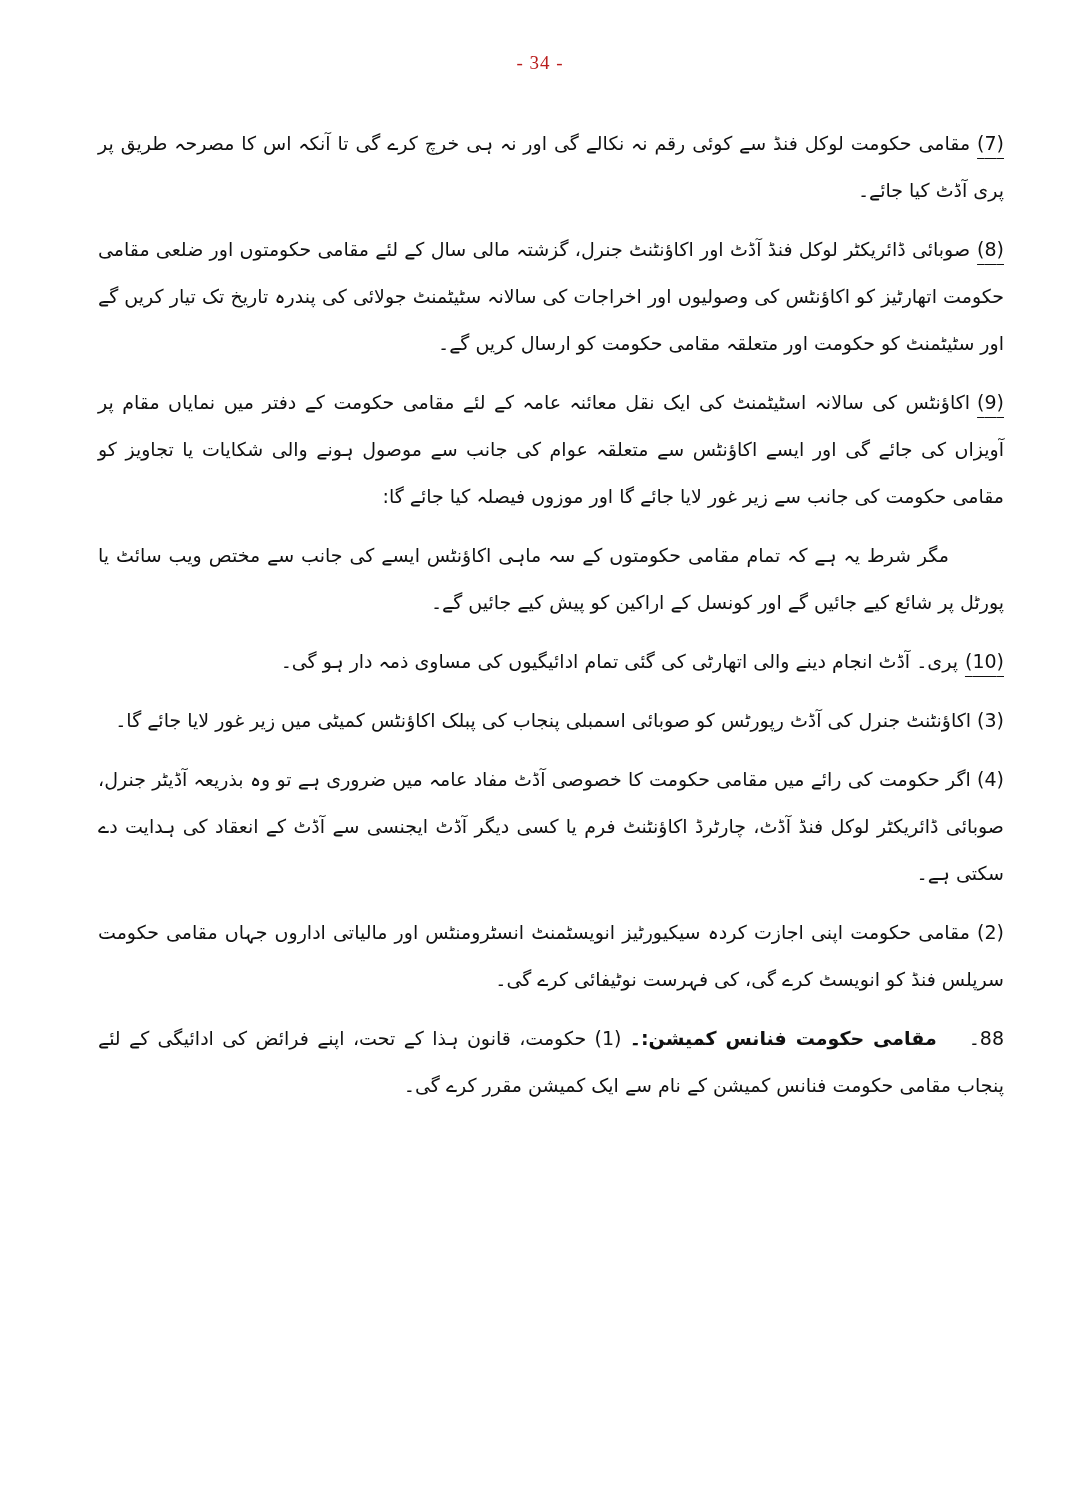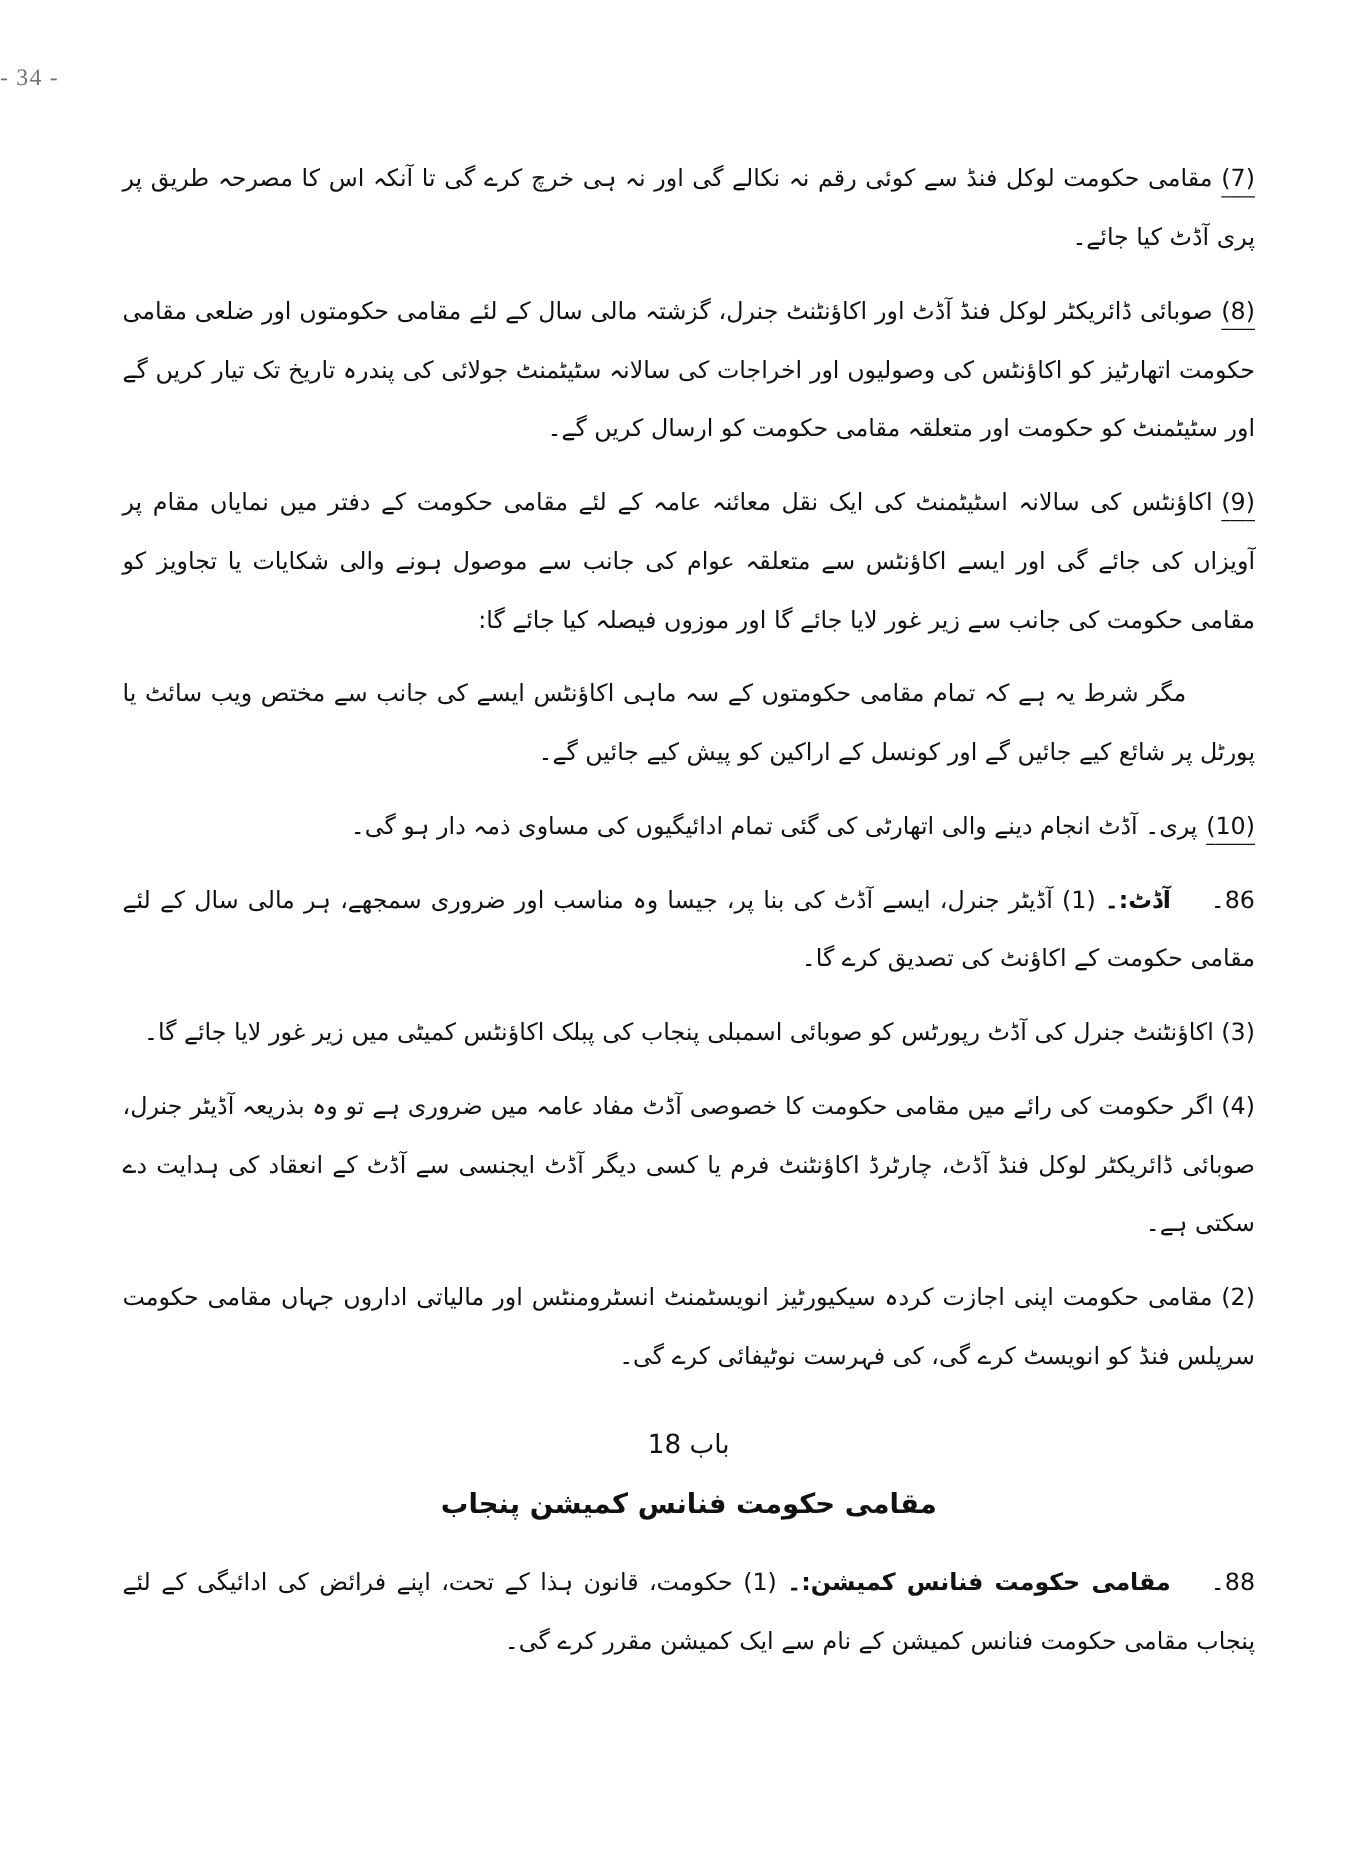--- a/index.html
+++ b/index.html
@@ -10,25 +10,26 @@
   .page {
     position: relative;
     width: 1080px;
     min-height: 1489px;
     background: #ffffff;
     box-sizing: border-box;
     padding-top: 52px;
     color: #111111;
   }
   .page-number {
+    text-align: center;
     direction: ltr;
     font-family: "Liberation Serif", serif;
     font-size: 19px;
     letter-spacing: 1px;
-    color: #737373;
+    color: #b91c1c;
   }
   .content {
     direction: rtl;
     padding: 34px 64px 40px 86px;
     font-family: "DejaVu Sans", sans-serif;
     font-size: 19px;
     line-height: 47px;
     color: #111111;
   }
   .para {
@@ -76,32 +77,27 @@
     <p class="para"><span class="cnum">(7)</span><span>مقامی حکومت لوکل فنڈ سے کوئی رقم نہ نکالے گی اور نہ ہی خرچ کرے گی تا آنکہ اس کا مصرحہ طریق پر پری آڈٹ کیا جائے۔</span></p>
 
     <p class="para"><span class="cnum">(8)</span><span>صوبائی ڈائریکٹر لوکل فنڈ آڈٹ اور اکاؤنٹنٹ جنرل، گزشتہ مالی سال کے لئے مقامی حکومتوں اور ضلعی مقامی حکومت اتھارٹیز کو اکاؤنٹس کی وصولیوں اور اخراجات کی سالانہ سٹیٹمنٹ جولائی کی پندرہ تاریخ تک تیار کریں گے اور سٹیٹمنٹ کو حکومت اور متعلقہ مقامی حکومت کو ارسال کریں گے۔</span></p>
 
     <p class="para"><span class="cnum">(9)</span><span>اکاؤنٹس کی سالانہ اسٹیٹمنٹ کی ایک نقل معائنہ عامہ کے لئے مقامی حکومت کے دفتر میں نمایاں مقام پر آویزاں کی جائے گی اور ایسے اکاؤنٹس سے متعلقہ عوام کی جانب سے موصول ہونے والی شکایات یا تجاویز کو مقامی حکومت کی جانب سے زیر غور لایا جائے گا اور موزوں فیصلہ کیا جائے گا:</span></p>
 
     <p class="para indent-sm">مگر شرط یہ ہے کہ تمام مقامی حکومتوں کے سہ ماہی اکاؤنٹس ایسے کی جانب سے مختص ویب سائٹ یا پورٹل پر شائع کیے جائیں گے اور کونسل کے اراکین کو پیش کیے جائیں گے۔</p>
 
     <p class="para"><span class="cnum">(10)</span><span>پری۔ آڈٹ انجام دینے والی اتھارٹی کی گئی تمام ادائیگیوں کی مساوی ذمہ دار ہو گی۔</span></p>
 
-    <p class="para sec"><span class="secnum">86۔</span><span class="bold">آڈٹ:۔</span> <span>(1) آڈیٹر جنرل، ایسے آڈٹ کی بنا پر، جیسا وہ مناسب اور ضروری سمجھے، ہر مالی سال کے لئے مقامی حکومت کے اکاؤنٹ کی تصدیق کرے گا۔</span></p>
 
 
     <p class="para">(3) اکاؤنٹنٹ جنرل کی آڈٹ رپورٹس کو صوبائی اسمبلی پنجاب کی پبلک اکاؤنٹس کمیٹی میں زیر غور لایا جائے گا۔</p>
 
     <p class="para">(4) اگر حکومت کی رائے میں مقامی حکومت کا خصوصی آڈٹ مفاد عامہ میں ضروری ہے تو وہ بذریعہ آڈیٹر جنرل، صوبائی ڈائریکٹر لوکل فنڈ آڈٹ، چارٹرڈ اکاؤنٹنٹ فرم یا کسی دیگر آڈٹ ایجنسی سے آڈٹ کے انعقاد کی ہدایت دے سکتی ہے۔</p>
 
 
 
     <p class="para">(2) مقامی حکومت اپنی اجازت کردہ سیکیورٹیز انویسٹمنٹ انسٹرومنٹس اور مالیاتی اداروں جہاں مقامی حکومت  سرپلس فنڈ کو انویسٹ کرے گی، کی فہرست نوٹیفائی کرے گی۔</p>
 
-    <div class="chapter">
-      <div class="chapter-label">باب 18</div>
-      <div class="chapter-title">مقامی حکومت فنانس کمیشن پنجاب</div>
-    </div>
 
     <p class="para sec"><span class="secnum">88۔</span><span class="bold">مقامی حکومت فنانس کمیشن:۔</span> <span>(1) حکومت، قانون ہذا کے تحت، اپنے فرائض کی ادائیگی کے لئے پنجاب مقامی حکومت فنانس کمیشن کے نام سے ایک کمیشن مقرر کرے گی۔</span></p>
 
   </div>
 </div>
 
 </body></html>

